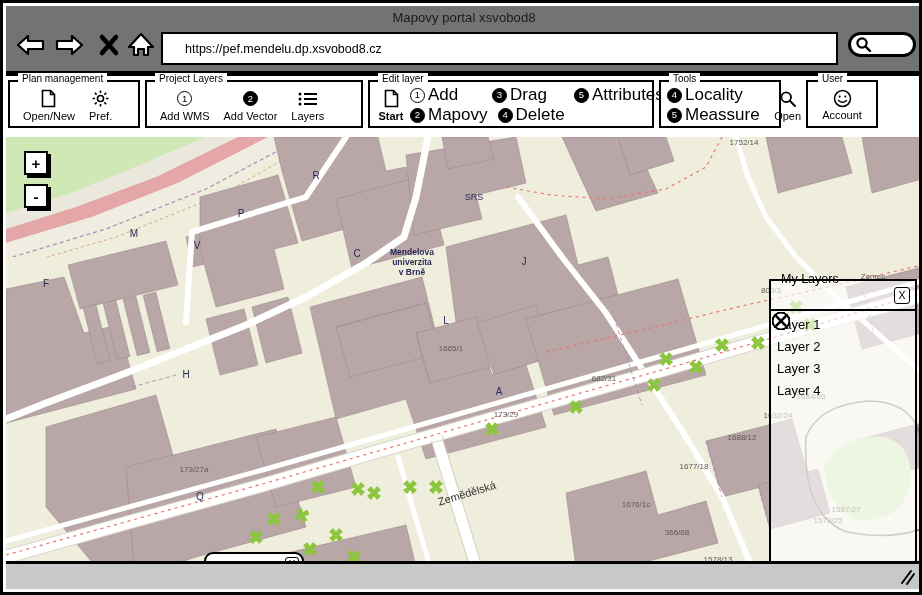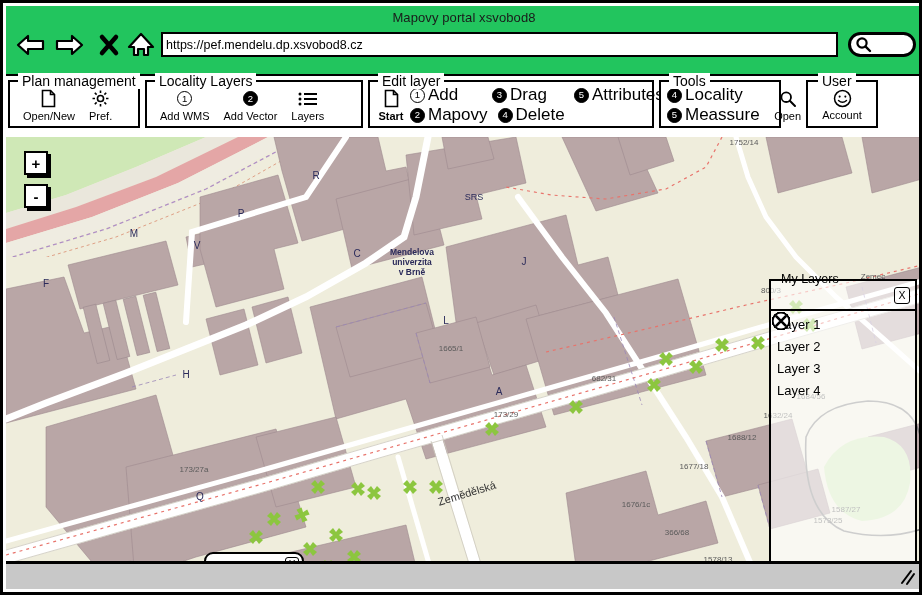--- a/index.html
+++ b/index.html
@@ -16,22 +16,22 @@
     width: 922px; height: 595px;
     background: #ffffff;
     border: 3px solid #000;
     overflow: hidden;
   }
 
   
   #browser-chrome {
     position: absolute; left: 3px; top: 3px;
     width: 916px; height: 70px;
-    background: #22c55e;
-    border-bottom: 2px solid #000000;
+    background: #737373;
+    border-bottom: 5px solid #000000;
   }
   #window-title {
     position: absolute; left: 0; top: 4px; width: 100%;
     text-align: center;
     font-size: 13px; color: #1a1a1a;
     letter-spacing: .1px;
   }
   #nav-row {
     position: absolute; left: 0; top: 20px;
     width: 100%; height: 46px;
@@ -41,25 +41,25 @@
     width: 34px; height: 34px;
     display: flex; align-items: center; justify-content: center;
   }
   #nav-back  { left: 8px; }
   #nav-fwd   { left: 46px; }
   #nav-stop  { left: 86px; }
   #nav-home  { left: 118px; }
 
   #url-bar {
     position: absolute; left: 155px; top: 6px;
-    width: 677px; height: 25px;
+    width: 677px; height: 33px;
     background: #fff;
     border: 2px solid #000;
     display: flex; align-items: center;
-    padding: 0 3px;
+    padding: 0 22px;
   }
   #url-text { font-size: 12.5px; color: #000; white-space: nowrap; }
   #search-box {
     position: absolute; left: 842px; top: 6px;
     width: 68px; height: 25px;
     background: #fff;
     border: 3px solid #000;
     border-radius: 14px;
     display: flex; align-items: center;
     padding-left: 4px;
@@ -80,21 +80,21 @@
     margin-right: 5px;
     padding: 4px 6px 2px 6px;
     background: #fff;
     display: flex; align-items: center;
   }
   .group-title {
     position: absolute;
     top: -9px; left: 8px;
     background: #fff;
     padding: 0 4px;
-    font-size: 14px;
+    font-size: 10px;
     color: #000;
     white-space: nowrap;
   }
   .tool {
     display: flex; flex-direction: column;
     align-items: center; justify-content: center;
     padding: 0 7px;
     min-width: 34px;
   }
   .tool-label { font-size: 11px; color: #000; white-space: nowrap; margin-top: 1px; }
@@ -274,21 +274,21 @@
               <path d="M10 1.6 L10 4.2 M10 15.8 L10 18.4 M1.6 10 L4.2 10 M15.8 10 L18.4 10
                        M4 4 L5.9 5.9 M14.1 14.1 L16 16 M16 4 L14.1 5.9 M5.9 14.1 L4 16"></path>
             </g>
           </svg>
         </span>
         <span class="tool-label">Pref.</span>
       </div>
     </div>
 
     <div class="group" style="width:218px;">
-      <span class="group-title">Locality Layers</span>
+      <span class="group-title">Project Layers</span>
       <div class="tool">
         <span class="tool-glyph">
           <span class="badge">1</span>
         </span>
         <span class="tool-label">Add WMS</span>
       </div>
       <div class="tool">
         <span class="tool-glyph">
           <span class="badge filled">2</span>
         </span>

